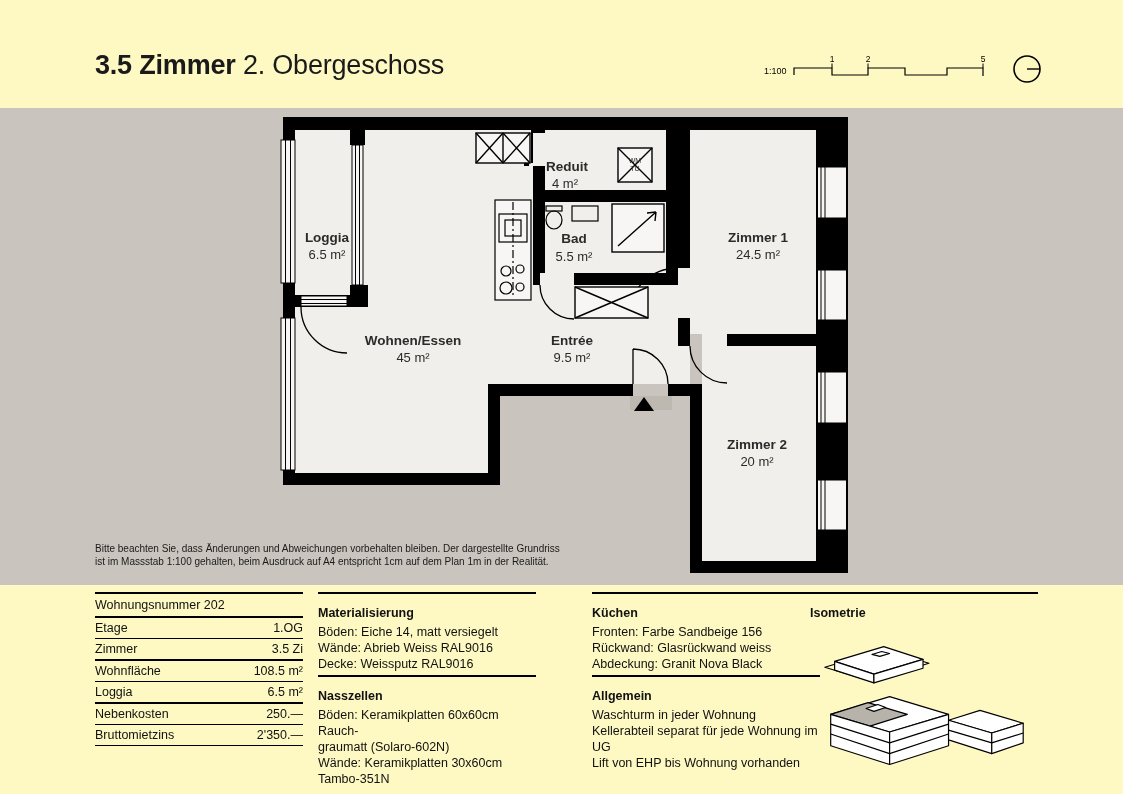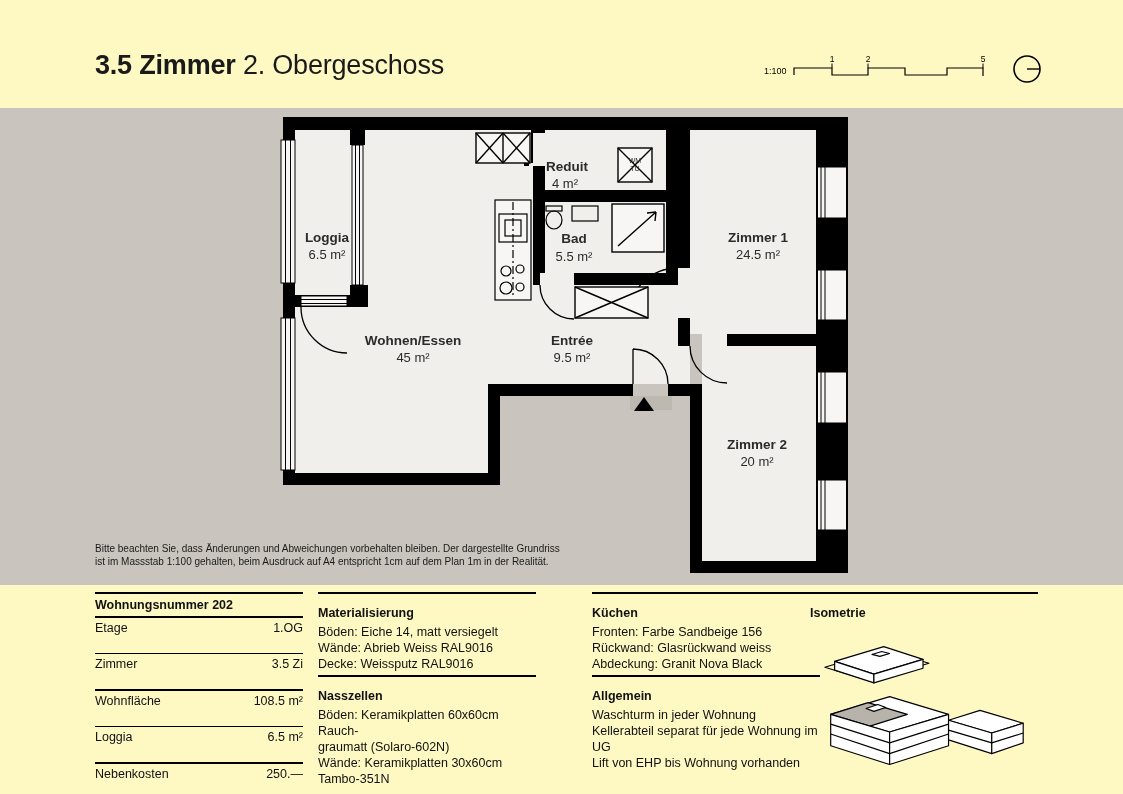--- a/index.html
+++ b/index.html
@@ -13,22 +13,22 @@
   
   #band{position:absolute;left:0;top:108px;width:1123px;height:477px;background:#c9c4bd;}
   #plansvg{position:absolute;left:0;top:108px;}
   #disclaimer{position:absolute;left:95px;top:542px;width:500px;font-size:10px;line-height:13px;color:#1a1a1a;}
   
   .col{position:absolute;top:592px;font-size:12.5px;color:#111;}
   #col1{left:95px;width:208px;}
   #col2{left:318px;width:218px;}
   #col3{left:592px;width:228px;}
   #col4{left:810px;width:228px;}
-  .tbl-head{border-top:2.5px solid #000;border-bottom:2.5px solid #000;font-weight:bold;padding:4px 0 4px;}
-  .row{display:flex;justify-content:space-between;padding:3px 0 18px;border-bottom:1px solid #000;}
+  .tbl-head{border-top:2.5px solid #000;border-bottom:2.5px solid #000;font-weight:normal;padding:4px 0 4px;}
+  .row{display:flex;justify-content:space-between;padding:3px 0 3px;border-bottom:1px solid #000;}
   .row.thick{border-bottom:2.5px solid #000;}
   .sec{border-top:2.5px solid #000;padding-top:12px;}
   .sec .sec-title{font-weight:bold;margin:0 0 4px 0;}
   .sec .ln{line-height:16px;}
   .sec1{min-height:66px;margin-bottom:3px;}
   svg text{font-family:"Liberation Sans",sans-serif;}
   .rname{font-weight:bold;font-size:13.5px;}
   .rarea{font-size:13px;}
 </style>
 </head>

